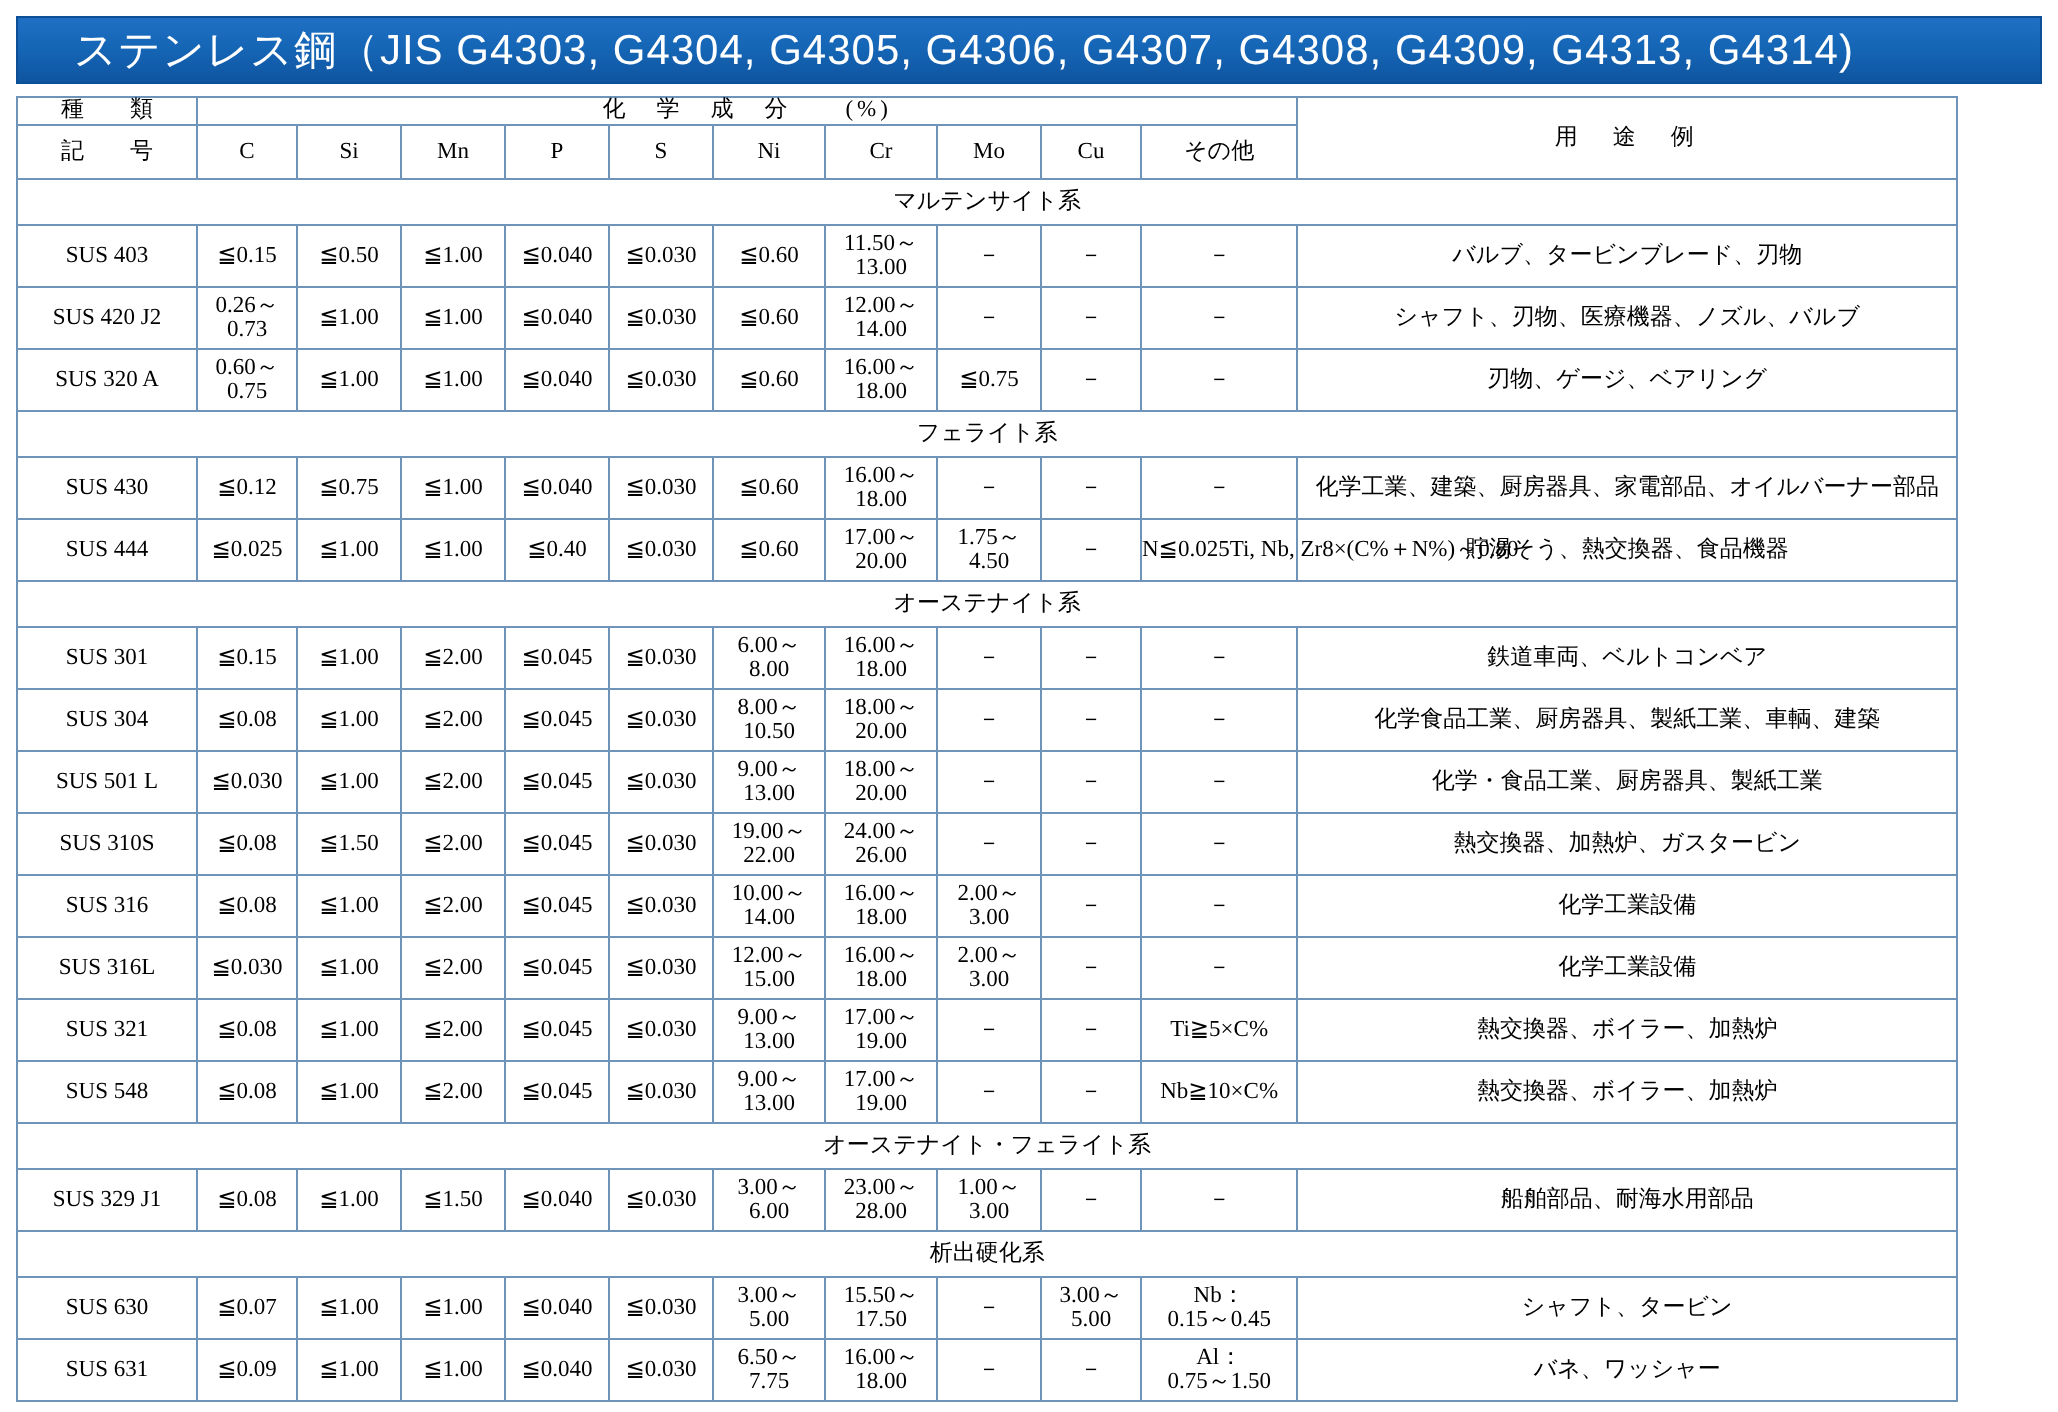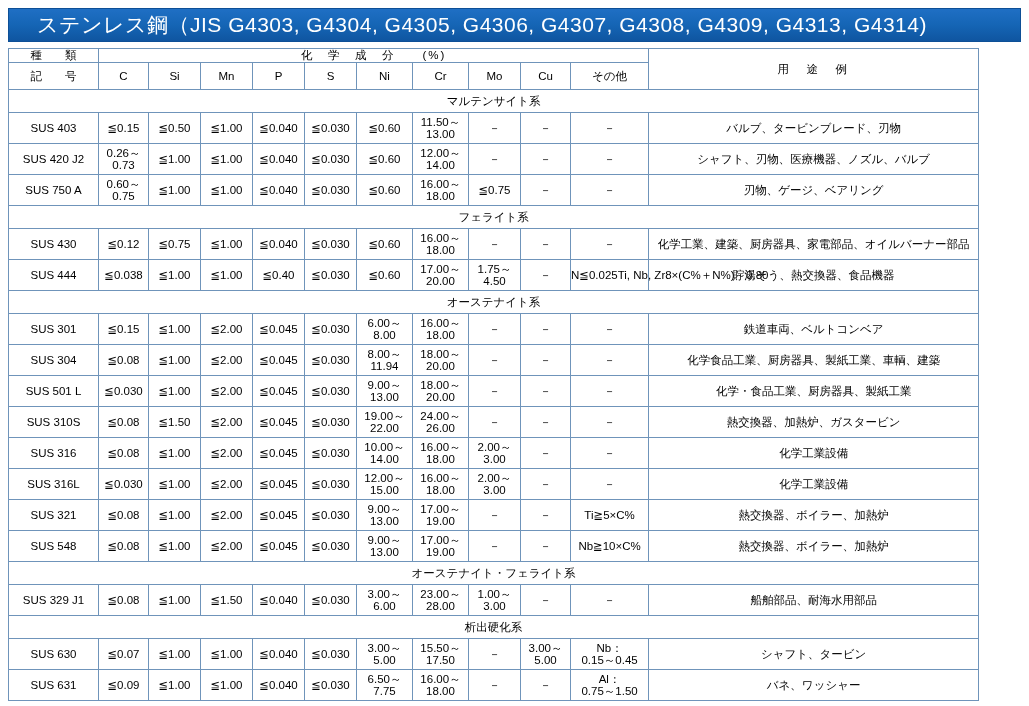--- a/index.html
+++ b/index.html
@@ -39,20 +39,21 @@
     font-weight: normal;
     letter-spacing: 0.5px;
     white-space: nowrap;
   }
   
   table.spec {
     border-collapse: collapse;
     margin: 0 8px;
     width: 918px;
     table-layout: fixed;
+    font-family: Liberation Serif, serif;
   }
   table.spec td, table.spec th {
     border: 1px solid #6f94ba;
     padding: 0;
     font-weight: normal;
     font-size: 11.5px;
     text-align: center;
     vertical-align: middle;
     line-height: 1.15;
     background: #ffffff;
@@ -229,21 +230,21 @@
           </td>
           <td class="val">
             <span class="two">－</span>
           </td>
           <td class="val">
             <span class="two">－</span>
           </td>
           <td class="use-cell">シャフト、刃物、医療機器、ノズル、バルブ</td>
         </tr>
         <tr class="data-row">
-          <td class="name-cell">SUS 750 A</td>
+          <td class="name-cell">SUS 320 A</td>
           <td class="val">
             <span class="two">0.60～</span>
             <span class="two">0.75</span>
           </td>
           <td class="val">
             <span class="two">≦1.00</span>
           </td>
           <td class="val">
             <span class="two">≦1.00</span>
           </td>
@@ -305,21 +306,21 @@
             <span class="two">－</span>
           </td>
           <td class="val">
             <span class="two">－</span>
           </td>
           <td class="use-cell">化学工業、建築、厨房器具、家電部品、オイルバーナー部品</td>
         </tr>
         <tr class="data-row">
           <td class="name-cell">SUS 444</td>
           <td class="val">
-            <span class="two">≦0.038</span>
+            <span class="two">≦0.025</span>
           </td>
           <td class="val">
             <span class="two">≦1.00</span>
           </td>
           <td class="val">
             <span class="two">≦1.00</span>
           </td>
           <td class="val">
             <span class="two">≦0.40</span>
           </td>
@@ -394,21 +395,21 @@
             <span class="two">≦2.00</span>
           </td>
           <td class="val">
             <span class="two">≦0.045</span>
           </td>
           <td class="val">
             <span class="two">≦0.030</span>
           </td>
           <td class="val">
             <span class="two">8.00～</span>
-            <span class="two">11.94</span>
+            <span class="two">10.50</span>
           </td>
           <td class="val">
             <span class="two">18.00～</span>
             <span class="two">20.00</span>
           </td>
           <td class="val">
             <span class="two">－</span>
           </td>
           <td class="val">
             <span class="two">－</span>

